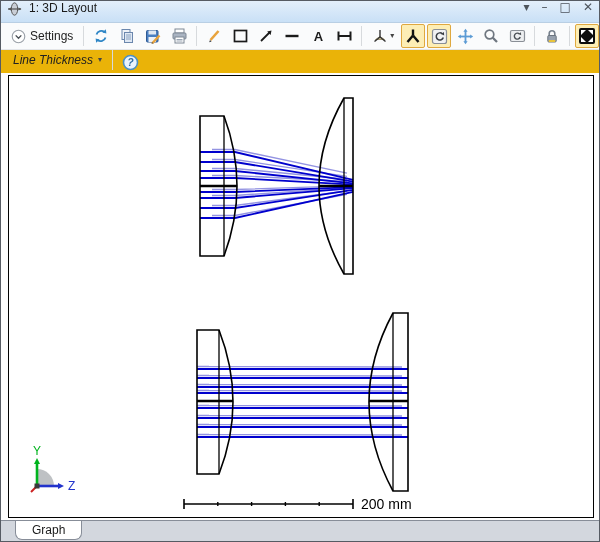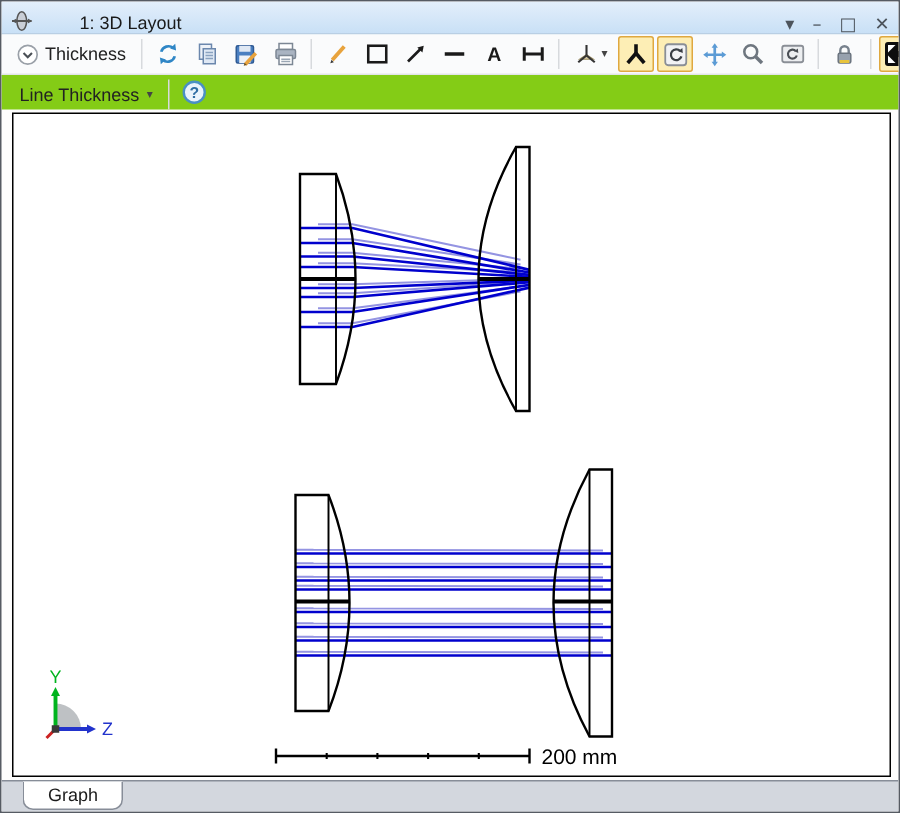--- a/index.html
+++ b/index.html
@@ -1,26 +1,26 @@
 <!DOCTYPE html>
 <html><head>
 <meta charset="utf-8">
 <style>
   html,body{margin:0;padding:0;background:#e8e8e8;font-family:"Liberation Sans","DejaVu Sans",sans-serif;}
   .window{position:relative;width:600px;height:542px;background:#fdfdfd;border:1px solid #565b63;box-sizing:border-box;overflow:hidden;}
   
-  .titlebar{position:absolute;left:0;top:0;right:0;height:22px;background:linear-gradient(#e3effb,#c9e0f6);border-bottom:1px solid #b9cfe4;display:flex;align-items:flex-end;padding:0 6px;box-sizing:border-box;gap:24px;}
+  .titlebar{position:absolute;left:0;top:0;right:0;height:22px;background:linear-gradient(#e3effb,#c9e0f6);border-bottom:1px solid #b9cfe4;display:flex;align-items:flex-start;padding:0 6px;box-sizing:border-box;}
   .titlebar .appicon{width:16px;height:16px;margin-right:6px;flex:0 0 auto;}
   .titlebar .title{font-size:12px;color:#1a1a1a;flex:1 1 auto;white-space:nowrap;}
   .titlebar .controls{display:flex;align-items:center;gap:12px;color:#4d545c;font-size:12px;}
   .titlebar .controls span{cursor:default;line-height:1;}
   .tb-glyph{font-family:"DejaVu Sans",sans-serif;}
   
   .toolbar{position:absolute;left:0;top:22px;right:0;height:27px;background:#fafbfc;border-bottom:1px solid #e3e5e8;display:flex;align-items:center;padding:0 4px;box-sizing:border-box;}
-  .toolbar2{position:absolute;left:0;top:49px;right:0;height:23px;background:#84cc16;display:flex;align-items:flex-end;padding:0 6px;box-sizing:border-box;}
+  .toolbar2{position:absolute;left:0;top:49px;right:0;height:23px;background:#eab308;display:flex;align-items:flex-start;padding:0 6px;box-sizing:border-box;font-style:italic;}
   .tbtn{display:flex;align-items:center;justify-content:center;height:22px;min-width:22px;border:1px solid transparent;border-radius:2px;margin:0 1px;background:transparent;}
   .tbtn svg{display:block;}
   .tbtn.active{background:#fdeeb5;border-color:#dfa83f;}
   .settings-btn{display:flex;align-items:center;gap:4px;padding:0 6px;height:22px;font-size:12px;color:#222;}
   .sep{width:1px;height:20px;background:#d7dadd;margin:0 4px;flex:0 0 auto;}
   .lt-btn{display:flex;align-items:center;gap:5px;height:20px;padding:0 6px;font-size:12px;color:#222;}
   .caret{font-size:8px;color:#444;line-height:1;}
   
   .canvas{position:absolute;left:7px;top:74px;width:586px;height:443px;background:#fff;border:1px solid #000;box-sizing:border-box;}
   .canvas svg{display:block;}
@@ -50,21 +50,21 @@
       <span class="tb-glyph">✕</span>
     </div>
   </div>
 
   <div class="toolbar">
     <div class="settings-btn">
       <svg width="15" height="15" viewBox="0 0 16 16">
         <circle cx="8" cy="8" r="6.7" fill="#fff" stroke="#9aa0a8" stroke-width="1.2"></circle>
         <path d="M5 6.8 L8 9.8 L11 6.8" fill="none" stroke="#4a4f55" stroke-width="1.5"></path>
       </svg>
-      <span>Thickness</span>
+      <span>Settings</span>
     </div>
     <div class="sep"></div>
 
     <div class="tbtn">
       <svg width="16" height="16" viewBox="0 0 16 16">
         <path d="M3.5 6.5 A5 5 0 0 1 11.5 4" fill="none" stroke="#2f86c6" stroke-width="1.8"></path>
         <polygon points="12.8,1.2 13.4,5.6 9.4,4.4" fill="#2f86c6"></polygon>
         <path d="M12.5 9.5 A5 5 0 0 1 4.5 12" fill="none" stroke="#2f86c6" stroke-width="1.8"></path>
         <polygon points="3.2,14.8 2.6,10.4 6.6,11.6" fill="#2f86c6"></polygon>
       </svg>

